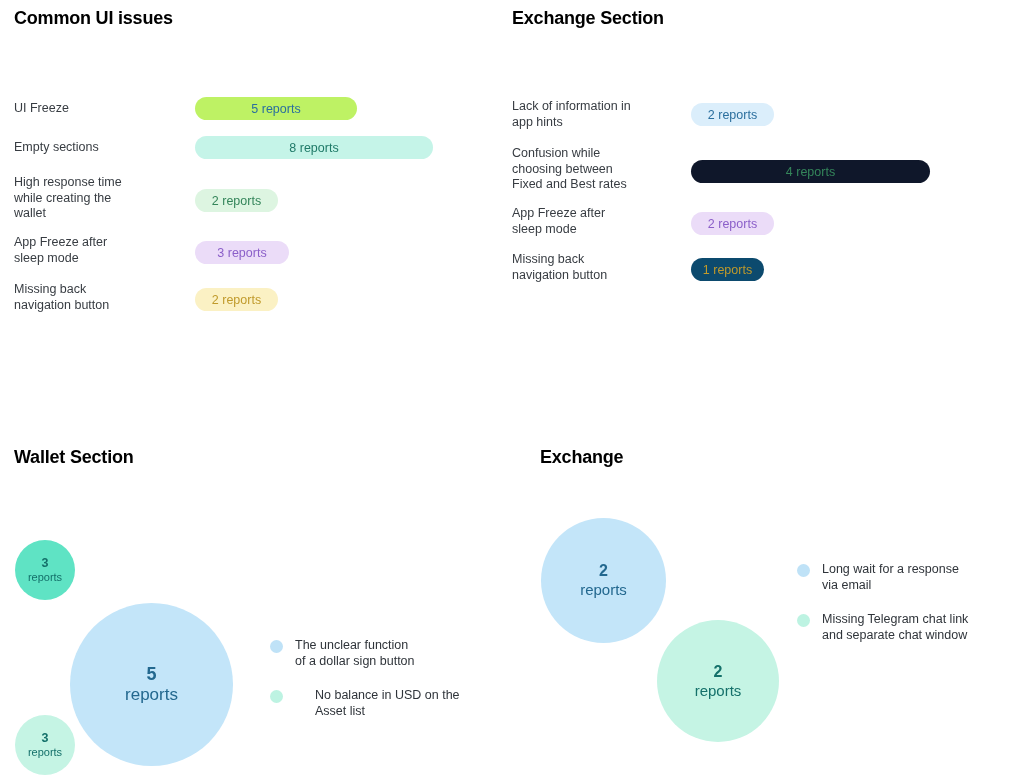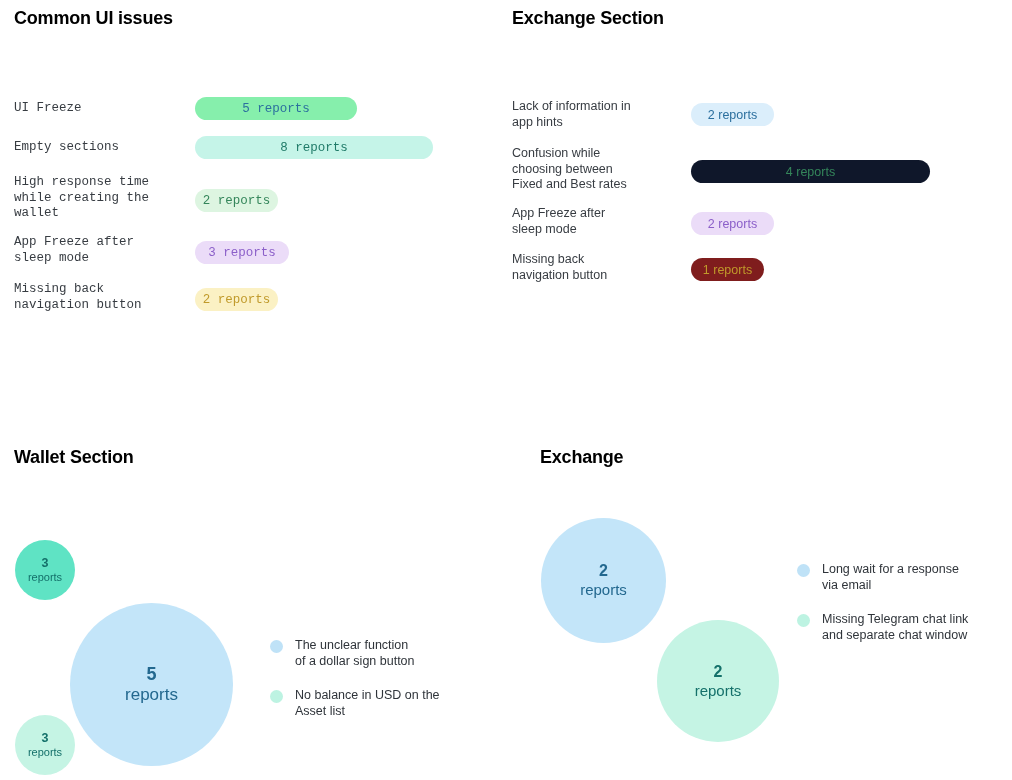--- a/index.html
+++ b/index.html
@@ -86,25 +86,25 @@
     color: #2f343a;
     white-space: pre-line;
   }
 </style>
 </head>
 <body>
 
 <section class="panel" style="left:14px; top:8px; width:470px;">
   <h2 class="panel-title">Common UI issues</h2>
 
-  <div class="bar-rows" style="margin-top:0; height:220px;font-family:Liberation Mono, monospace;">
+  <div class="bar-rows" style="margin-top:0; height:220px;">
 
     <div class="bar-row" style="top:72px;">
       <div class="bar-label" style="white-space:pre-line;">UI Freeze</div>
-      <div class="pill" style="left:181px; top:-4px; width:162px; background:#86efac; color:#2b6f9e;">5 reports</div>
+      <div class="pill" style="left:181px; top:-4px; width:162px; background:#bef264; color:#2b6f9e;">5 reports</div>
     </div>
 
     <div class="bar-row" style="top:111px;">
       <div class="bar-label" style="white-space:pre-line;">Empty sections</div>
       <div class="pill" style="left:181px; top:-4px; width:238px; background:#c5f4e8; color:#1f7a68;">8 reports</div>
     </div>
 
     <div class="bar-row" style="top:146px;">
       <div class="bar-label" style="white-space:pre-line;">High response time
 while creating the
@@ -147,21 +147,21 @@
 
     <div class="bar-row" style="top:177px;">
       <div class="bar-label" style="white-space:pre-line;">App Freeze after
 sleep mode</div>
       <div class="pill" style="left:179px; top:6px; width:83px; background:#ebdcf8; color:#8b5fc9;">2 reports</div>
     </div>
 
     <div class="bar-row" style="top:223px;">
       <div class="bar-label" style="white-space:pre-line;">Missing back
 navigation button</div>
-      <div class="pill" style="left:179px; top:6px; width:73px; background:#7f1d1d; color:#c09a2b;">1 reports</div>
+      <div class="pill" style="left:179px; top:6px; width:73px; background:#0c4a6e; color:#c09a2b;">1 reports</div>
     </div>
 
   </div>
 </section>
 
 <section class="panel" style="left:14px; top:447px; width:500px;">
   <h2 class="panel-title">Wallet Section</h2>
 </section>
 
 <div class="bubble" style="left:15px; top:540px; width:60px; height:60px; background:#5fe3c4; color:#14706a;">
@@ -178,21 +178,21 @@
   <span class="bnum" style="font-size:12.5px;">3</span>
   <span class="blab" style="font-size:11px;">reports</span>
 </div>
 
 <div class="legend" style="left:270px; top:572px; width:230px; height:160px;">
   <div class="legend-item" style="top:66px; left:0;">
     <span class="legend-dot" style="background:#bfe2f7;"></span>
     <span class="legend-text">The unclear function
 of a dollar sign button</span>
   </div>
-  <div class="legend-item" style="top:116px; left:0;">
+  <div class="legend-item" style="top:116px; left:0;gap:20px;">
     <span class="legend-dot" style="background:#bdf3e2;"></span>
     <span class="legend-text">No balance in USD on the
 Asset list</span>
   </div>
 </div>
 
 <section class="panel" style="left:540px; top:447px; width:470px;">
   <h2 class="panel-title">Exchange</h2>
 </section>
 

